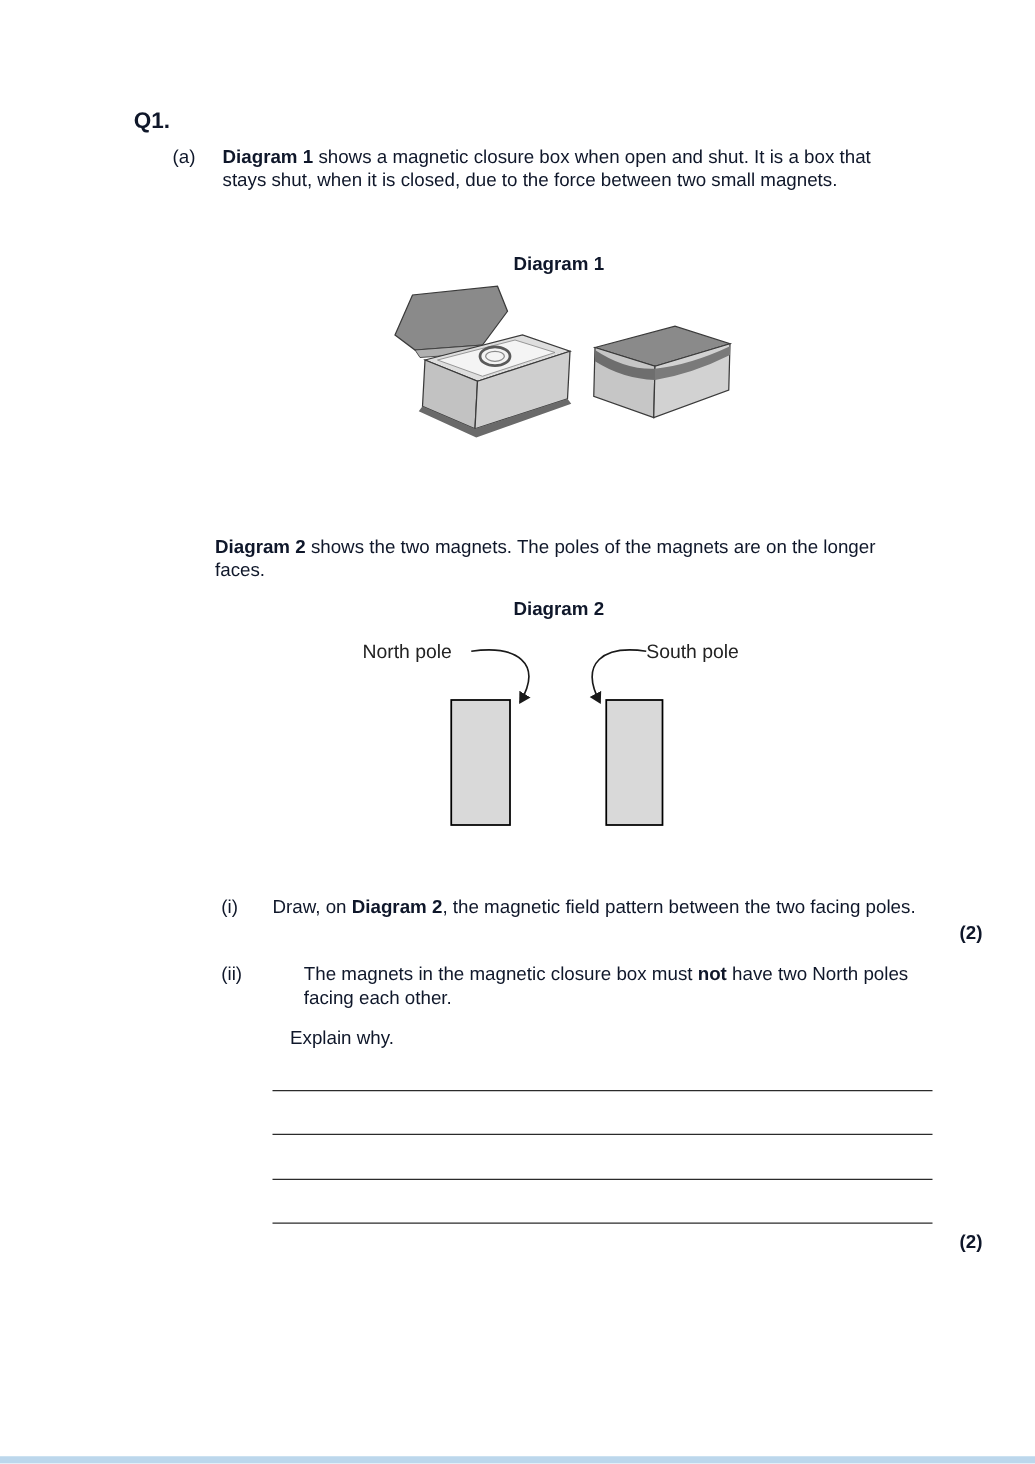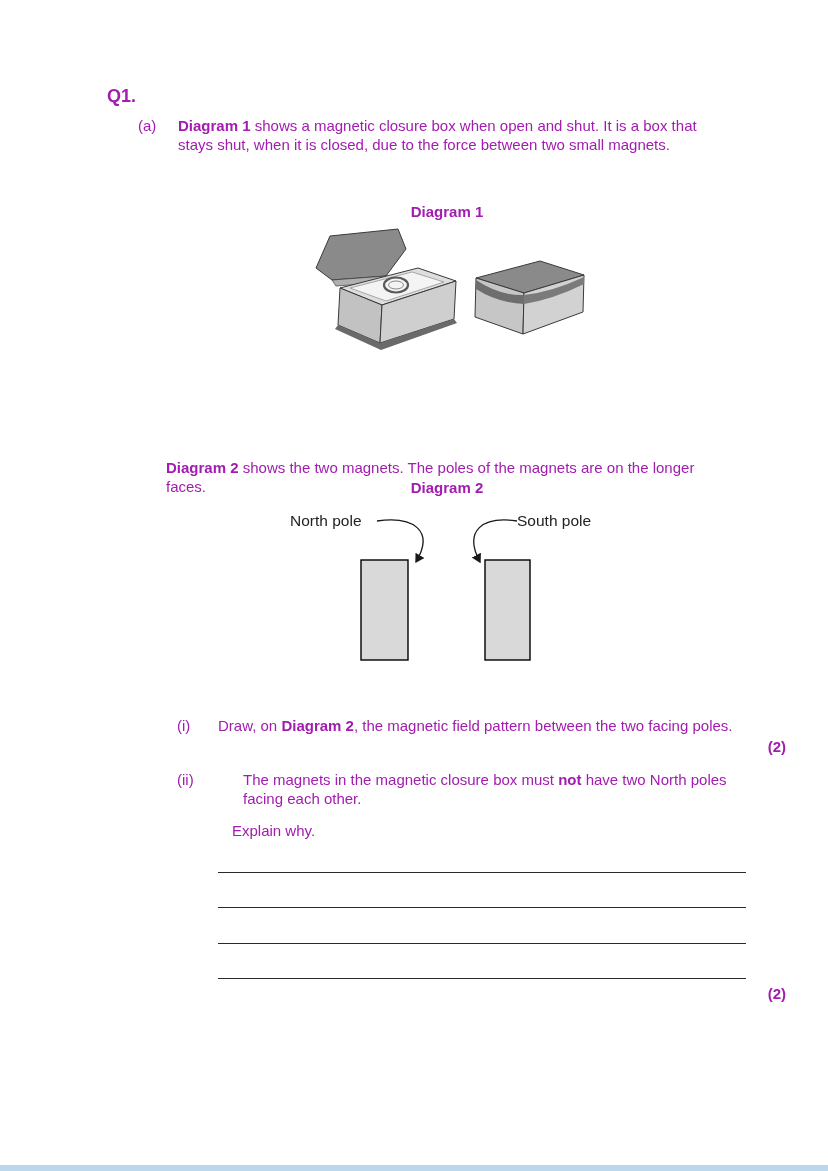--- a/index.html
+++ b/index.html
@@ -1,17 +1,17 @@
 <!DOCTYPE html>
 <html><head>
 <meta charset="utf-8">
 <style>
   html,body{margin:0;padding:0;background:#ffffff;}
   #page{position:relative;width:828px;height:1171px;background:#ffffff;
-        font-family:"Liberation Sans",sans-serif;color:#a21caf;overflow:hidden;}
+        font-family:"Liberation Sans",sans-serif;color:#0f172a;overflow:hidden;}
   .abs{position:absolute;}
   .body-text{font-size:15px;line-height:19px;}
   .q-num{font-size:18px;font-weight:bold;}
   .bold{font-weight:bold;}
   .center{text-align:center;}
   .right{text-align:right;}
   .answer-line{border-bottom:1px solid #2b2b2b;height:0;}
   svg text{font:15.5px "Liberation Sans",sans-serif;fill:#222;}
 </style>
 </head>
@@ -46,21 +46,21 @@
     </g>
     <g>
       <polygon points="176,54 240,37 284,51 224,69" fill="#8a8a8a" stroke="#3a3a3a" stroke-width="1"></polygon>
       <polygon points="176,54 224,69 223,110 175,93" fill="#c6c6c6" stroke="#3a3a3a" stroke-width="1"></polygon>
       <polygon points="224,69 284,51 283,88 223,110" fill="#d2d2d2" stroke="#3a3a3a" stroke-width="1"></polygon>
       <path d="M176,56 Q200,72 224,71 L224,80 Q198,79 176,65 Z" fill="#6e6e6e"></path>
       <path d="M224,71 Q252,68 284,53 L284,60 Q254,75 224,80 Z" fill="#7a7a7a"></path>
     </g>
   </svg>
 
-  <div class="abs body-text" style="left:166px;top:428px;width:552px;margin-top:30px;">
+  <div class="abs body-text" style="left:172px;top:428px;width:552px;">
     <strong>Diagram 2</strong><span> shows the two magnets. The poles of the magnets are on the longer faces.</span>
   </div>
 
   <div class="abs body-text bold center" style="left:177px;top:478px;width:540px;">Diagram 2</div>
 
   <svg class="abs" style="left:265px;top:500px;" width="360" height="180" viewBox="0 0 360 180">
     <defs>
       <marker id="arrowhead" markerWidth="9" markerHeight="9" refX="6" refY="4" orient="auto">
         <path d="M0,0 L7,4 L0,8 Z" fill="#1a1a1a"></path>
       </marker>

